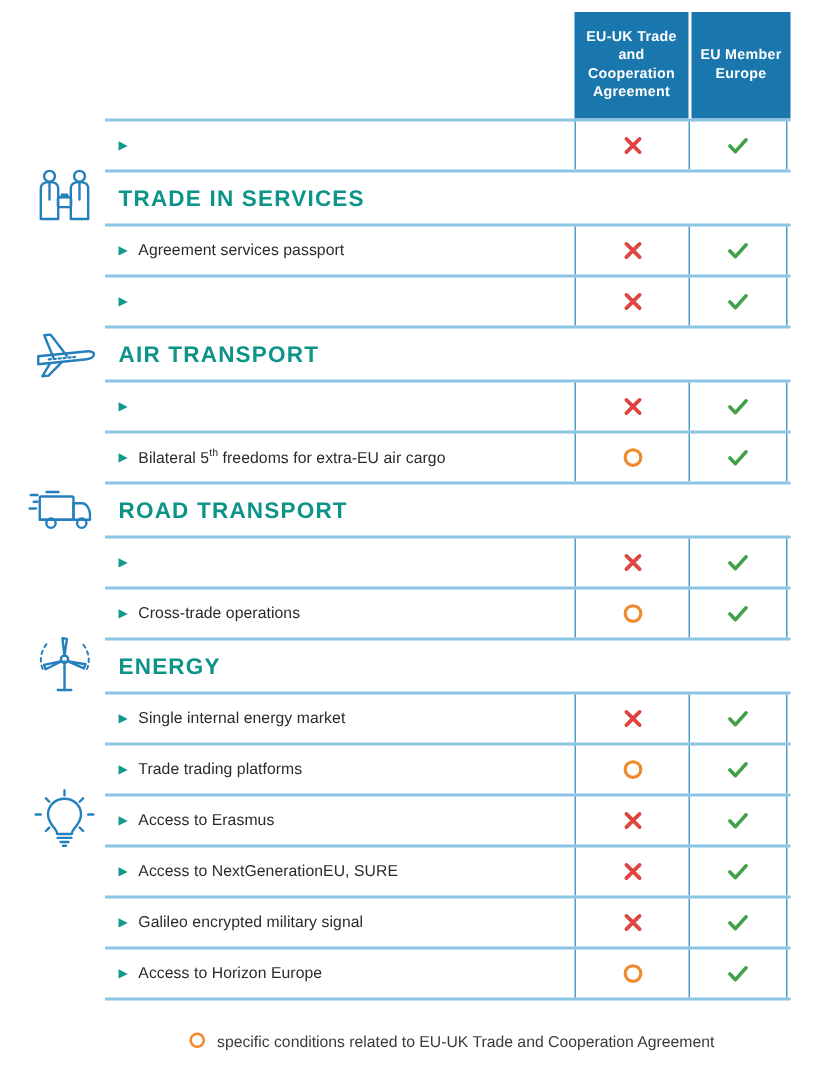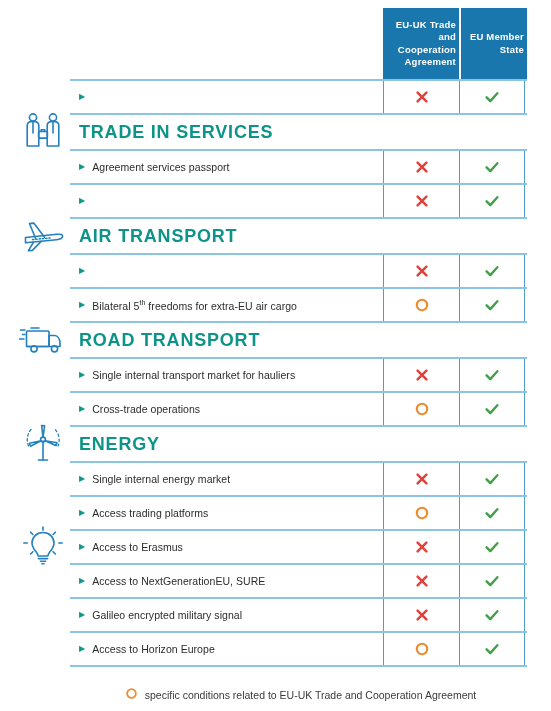--- a/index.html
+++ b/index.html
@@ -29,21 +29,21 @@
     display: flex;
     gap: 2px;
   }
   .col-head {
     background: #1a77ad;
     color: #ffffff;
     font-size: 9.5px;
     font-weight: bold;
     line-height: 12.5px;
     letter-spacing: 0.2px;
-    text-align: right;
+    text-align: center;
     display: flex;
     align-items: center;
     justify-content: center;
     padding: 2px 3px;
   }
   .col-head.a { width: 76px; }
   .col-head.b { width: 66px; }
 
   
   .table {
@@ -93,21 +93,21 @@
   .cell-sym.b { width: 66px; border-right: 1.5px solid #4e9bc9; }
 
   .sym { width: 16px; height: 16px; display: block; }
 
   .section-title {
     width: 457px;
     min-height: 34px;
     display: flex;
     align-items: center;
     padding-left: 9px;
-    font-size: 18px;
+    font-size: 15px;
     font-weight: bold;
     color: #0d9488;
     letter-spacing: 0.8px;
   }
 
   
   .icon-slot {
     position: absolute;
     left: 14px;
     width: 58px;
@@ -132,21 +132,21 @@
     margin-left: 25px;
   }
 </style>
 </head>
 <body>
 
 <div id="page">
 
   <div class="col-head-wrap">
     <div class="col-head a">EU-UK Trade and Cooperation Agreement</div>
-    <div class="col-head b">EU Member State</div>
+    <div class="col-head b">EU Member Europe</div>
   </div>
 
   <div id="icon-layer">
       <div class="icon-slot" style="top: 108px;">
         <svg width="46" height="40" viewBox="0 0 46 40" aria-hidden="true">
           <circle cx="13" cy="6.5" r="3.6" fill="none" stroke="#2480bd" stroke-width="1.6" stroke-linecap="round" stroke-linejoin="round"></circle>
           <path d="M7.2 14.5 C7.2 11.6 9.8 10.4 13 10.4 C16.2 10.4 18.8 11.6 18.8 14.5 L18.8 35 L7.2 35 Z" fill="none" stroke="#2480bd" stroke-width="1.6" stroke-linecap="round" stroke-linejoin="round"></path>
           <path d="M13 10.8 L13 22" fill="none" stroke="#2480bd" stroke-width="1.6" stroke-linecap="round" stroke-linejoin="round"></path>
           <circle cx="33" cy="6.5" r="3.6" fill="none" stroke="#2480bd" stroke-width="1.6" stroke-linecap="round" stroke-linejoin="round"></circle>
           <path d="M27.2 14.5 C27.2 11.6 29.8 10.4 33 10.4 C36.2 10.4 38.8 11.6 38.8 14.5 L38.8 35 L27.2 35 Z" fill="none" stroke="#2480bd" stroke-width="1.6" stroke-linecap="round" stroke-linejoin="round"></path>
@@ -300,21 +300,20 @@
             </svg>
           </span>
         </div>
       </div>
       <div class="row section">
         <div class="section-title">ROAD TRANSPORT</div>
       </div>
       <div class="row">
         <div class="cell-label">
           <span class="bullet">▶</span>
-          <span class="txt">Single internal transport market for hauliers</span>
         </div>
         <div class="cell-sym a">
           <span>
             <svg class="sym" viewBox="0 0 16 16" aria-hidden="true">
               <path d="M3.6 3.6 L12.4 12.4 M12.4 3.6 L3.6 12.4" fill="none" stroke="#e0443e" stroke-width="2.5" stroke-linecap="round"></path>
             </svg>
           </span>
         </div>
         <div class="cell-sym b">
           <span>
@@ -363,21 +362,21 @@
           <span>
             <svg class="sym" viewBox="0 0 16 16" aria-hidden="true">
               <path d="M2.6 8.3 L6.3 12.1 L13.4 4.2" fill="none" stroke="#43a047" stroke-width="2.4" stroke-linecap="round" stroke-linejoin="round"></path>
             </svg>
           </span>
         </div>
       </div>
       <div class="row">
         <div class="cell-label">
           <span class="bullet">▶</span>
-          <span class="txt">Access trading platforms</span>
+          <span class="txt">Trade trading platforms</span>
         </div>
         <div class="cell-sym a">
           <span>
             <svg class="sym" viewBox="0 0 16 16" aria-hidden="true">
               <circle cx="8" cy="8" r="5.2" fill="none" stroke="#f08a2a" stroke-width="2.1"></circle>
             </svg>
           </span>
         </div>
         <div class="cell-sym b">
           <span>

